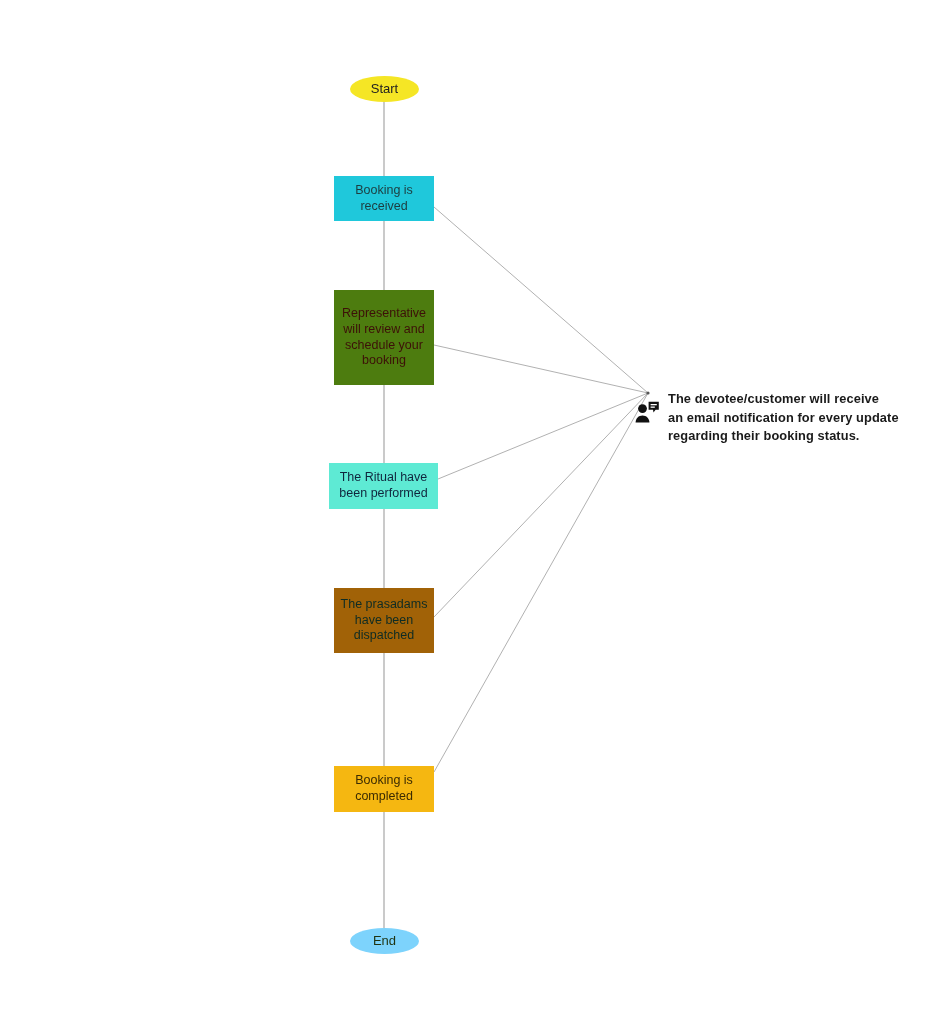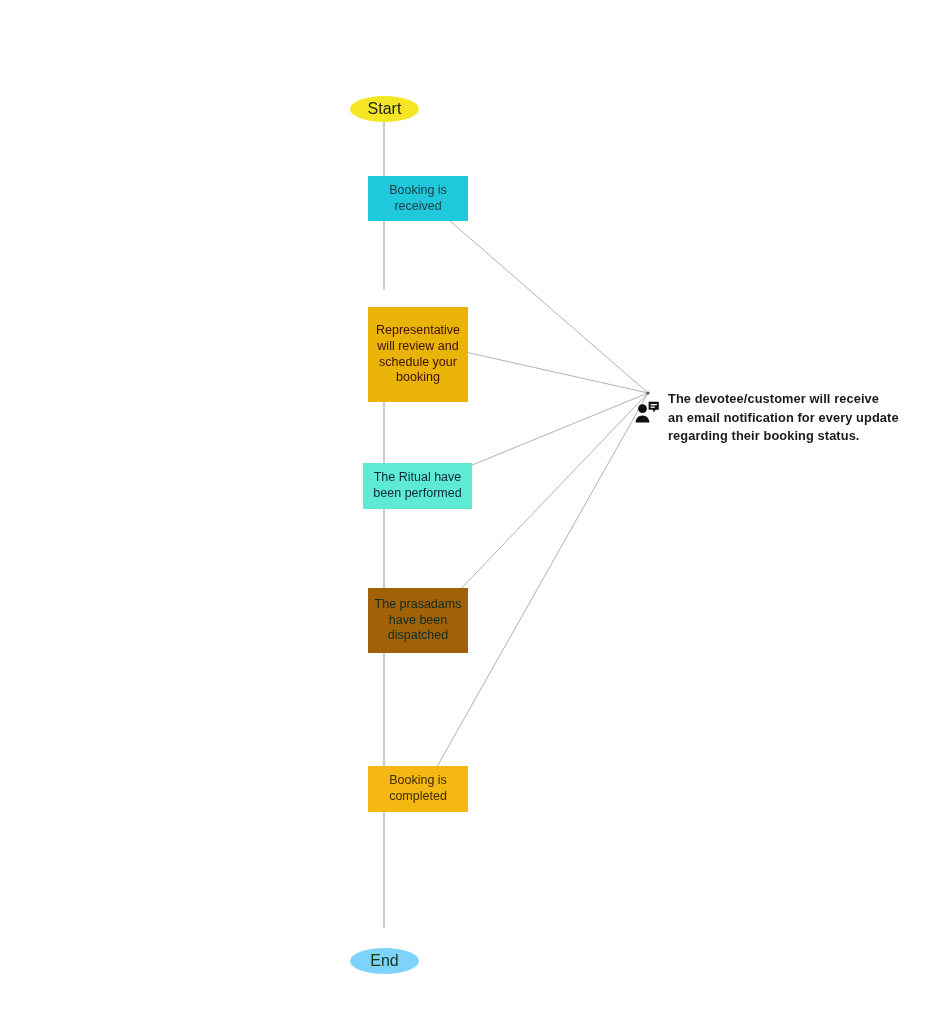--- a/index.html
+++ b/index.html
@@ -35,26 +35,24 @@
     align-items: center;
     justify-content: center;
     text-align: center;
     box-sizing: border-box;
     color: #222222;
     line-height: 1.25;
   }
   .node-box {
     font-size: 12.5px;
     padding: 16px 4px;
-    margin-left: 34px;
   }
   .node-terminal {
     border-radius: 50%;
-    font-size: 16px;
-    margin-top: 20px;
+    font-size: 13px;
   }
   .annotation {
     position: absolute;
     display: flex;
     align-items: flex-start;
     gap: 8px;
   }
   .annotation-text {
     font-size: 12.8px;
     font-weight: bold;
@@ -89,21 +87,21 @@
     </svg>
 
   <div id="nodes-layer">
       <div class="node node-terminal" style="left: 350px; top: 76px; width: 69px; height: 26px; background: rgb(245, 230, 37); color: rgb(34, 34, 34);">
         <span style="white-space: pre-line;">Start</span>
       </div>
       <div class="node node-box" style="left: 334px; top: 176px; width: 100px; height: 45px; background: rgb(31, 200, 219); color: rgb(29, 60, 63);">
         <span style="white-space: pre-line;">Booking is
 received</span>
       </div>
-      <div class="node node-box" style="left: 334px; top: 307px; width: 100px; height: 95px; background: #eab308; color: rgb(61, 16, 8); text-align: center;">
+      <div class="node node-box" style="left: 334px; top: 290px; width: 100px; height: 95px; background: #4d7c0f; color: rgb(61, 16, 8); text-align: center;">
         <span style="white-space: pre-line;">Representative
 will review and
 schedule your
 booking</span>
       </div>
       <div class="node node-box" style="left: 329px; top: 463px; width: 109px; height: 46px; background: #5eead4; color: rgb(16, 38, 61);">
         <span style="white-space: pre-line;">The Ritual have
 been performed</span>
       </div>
       <div class="node node-box" style="left: 334px; top: 588px; width: 100px; height: 65px; background: #a16207; color: rgb(14, 44, 36);">

